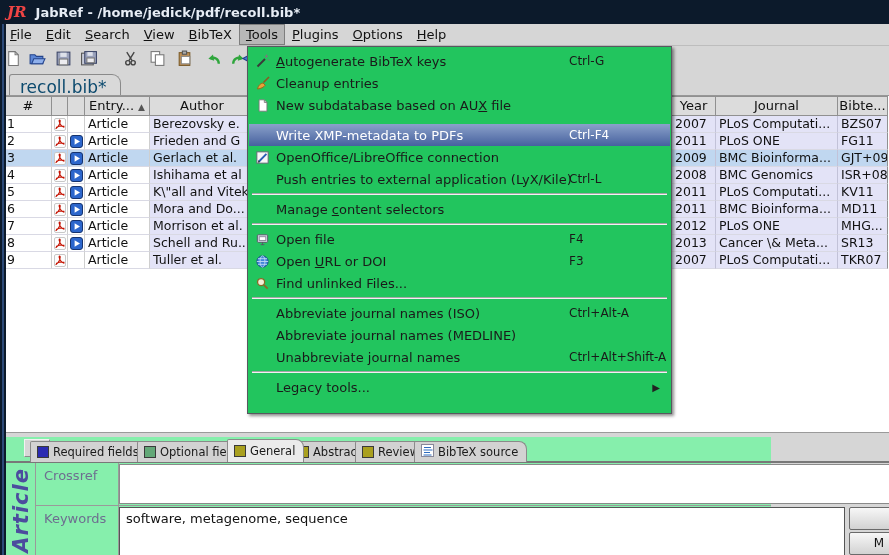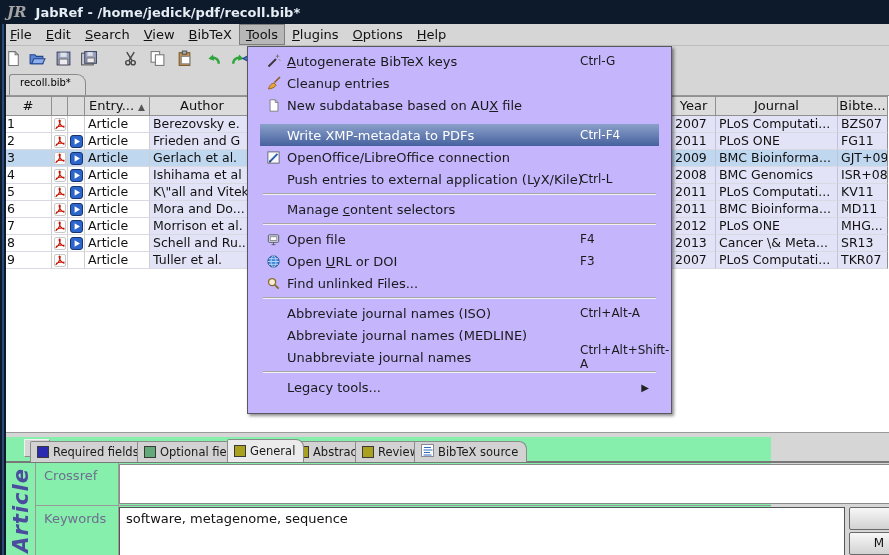--- a/index.html
+++ b/index.html
@@ -7,60 +7,60 @@
   body {
     width:889px; height:555px; position:relative; overflow:hidden;
     font-family:"DejaVu Sans","Liberation Sans",sans-serif; font-size:13px;
     background:#d6d6d6; color:#111;
   }
   
   #titlebar { position:absolute; left:0; top:0; width:889px; height:24px;
     background:#0c1a2b; color:#e7edf5; display:flex; align-items:center; gap:9px;
     padding-left:7px; font-weight:bold; font-size:13px; }
   .logo { font-family:"DejaVu Serif","Liberation Serif",serif; font-style:italic;
-    font-weight:bold; color:#a3a3a3; font-size:15px; }
+    font-weight:bold; color:#ef4444; font-size:15px; }
   #leftborder { position:absolute; left:0; top:24px; bottom:0; width:6px;
     background:linear-gradient(to right,#0c1a2b 0,#0c1a2b 2px,#2c4a78 2px,#2c4a78 4px,#0c1a2b 4px); z-index:5; }
   
   #menubar { position:absolute; left:0; top:24px; width:889px; height:22px;
     background:#d6d6d6; border-bottom:1px solid #bdbdbd; display:flex; padding-left:3px; }
   .mb { padding:3px 7px; white-space:nowrap; }
   .mb.pressed { background:#b7b7b7; border:1px solid #7e7e7e; padding:2px 6px; }
   .mn { text-decoration:underline; }
   
   #toolbar { position:absolute; left:0; top:46px; width:889px; height:24px; background:#d6d6d6; }
   .tbtn { position:absolute; top:2px; width:20px; height:20px; display:flex;
     align-items:center; justify-content:center; }
   
   #tabstrip { position:absolute; left:0; top:70px; width:889px; height:26px;
     background:#d6d6d6; border-bottom:1px solid #979797; }
   #filetab { position:absolute; left:9px; bottom:0; height:21px; padding:2px 14px 0 10px;
     background:#d9d9d9; border:1px solid #8a8a8a; border-bottom:none;
-    border-radius:3px 9px 0 0; font-size:10px; color:#000000; }
+    border-radius:3px 9px 0 0; font-size:17px; color:#0c4a6e; }
   
   #tableArea { position:absolute; left:4px; top:96px; width:885px; height:336px; background:#fff; }
   .hrow { display:flex; height:20px; }
   .hcell { background:#dcdcdc; border:1px solid #909090; border-left:none;
     text-align:center; font-size:13px; line-height:18px; overflow:hidden; white-space:nowrap; }
   .hcell:first-child { border-left:1px solid #909090; }
   .sorttri { font-size:9px; color:#555; margin-left:4px; }
   .trow { display:flex; height:17px; }
   .cell { border-right:1px solid #cfcfcf; border-bottom:1px solid #d9d9e4;
     overflow:hidden; white-space:nowrap; line-height:16px; font-size:12.5px; padding:0 3px; }
   .cell.ic { padding:0; display:flex; align-items:center; justify-content:center; }
   .w { background:#fff; }
   .l { background:#e3e3f7; border-right-color:#c2c2d8; }
   .selrow .w, .selrow .l { background:#c0d7f0; }
   .c-num{width:48px;} .c-pdf{width:16px;} .c-url{width:17px;} .c-type{width:65px;}
   .c-author{width:105px;} .c-spacer{width:417px;} .c-year{width:44px;}
   .c-journal{width:122px;} .c-key{width:50px; border-right-color:#909090;}
   
   #menuPopup { position:absolute; left:247px; top:46px; width:425px; height:368px;
-    background:#c4b5fd; border:1px solid #58585f; box-shadow:2px 2px 3px rgba(0,0,0,.45);
-    padding:3px 12px; z-index:50; }
+    background:#22c55e; border:1px solid #58585f; box-shadow:2px 2px 3px rgba(0,0,0,.45);
+    padding:3px 1px; z-index:50; }
   .mi { height:22px; display:flex; align-items:center; position:relative; color:#1a1a1a; }
   .mi .ico { width:27px; display:flex; align-items:center; justify-content:center; flex:none; }
   .mi .lbl { font-size:13px; white-space:nowrap; }
   .mi .sc { position:absolute; left:320px; font-size:12px; color:#1a1a1a; }
   .mi.sel { background:linear-gradient(#8ba1ca,#46619e); color:#fff;margin-top:8px; }
   .mi.sel .sc { color:#fff; }
   .msep { height:0; border-top:1px solid #a6a6a6; border-bottom:1px solid #f2f2f2; margin:3px 3px; }
   .subarrow { position:absolute; right:10px; font-size:10px; color:#222; }
   
   #splitter { position:absolute; left:0; top:432px; width:889px; height:5px;

